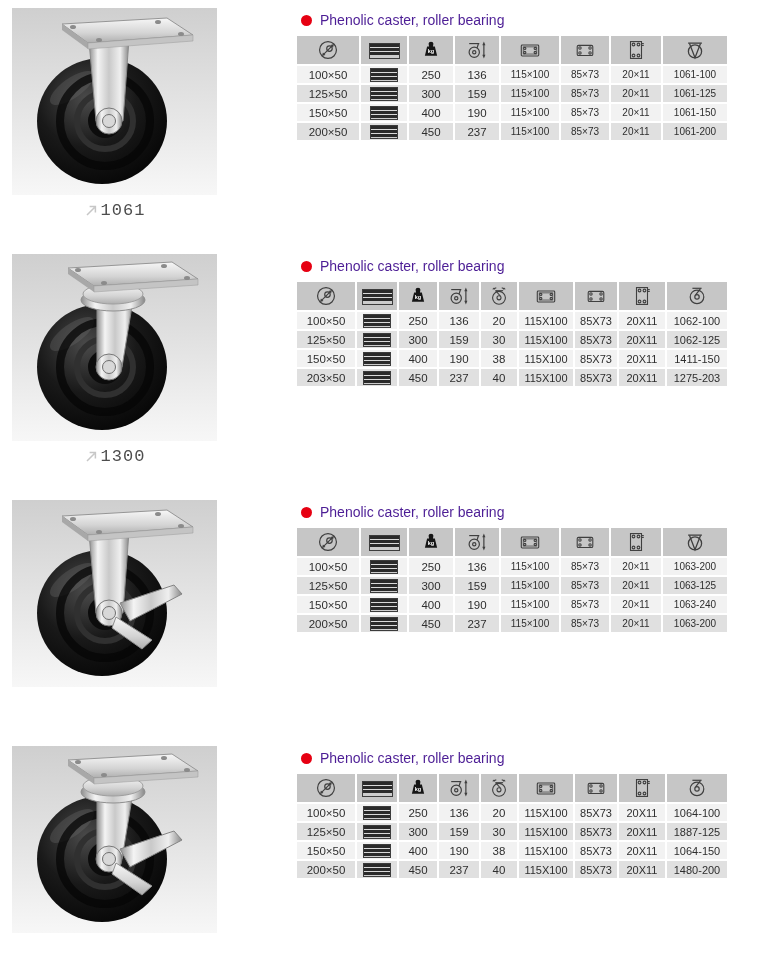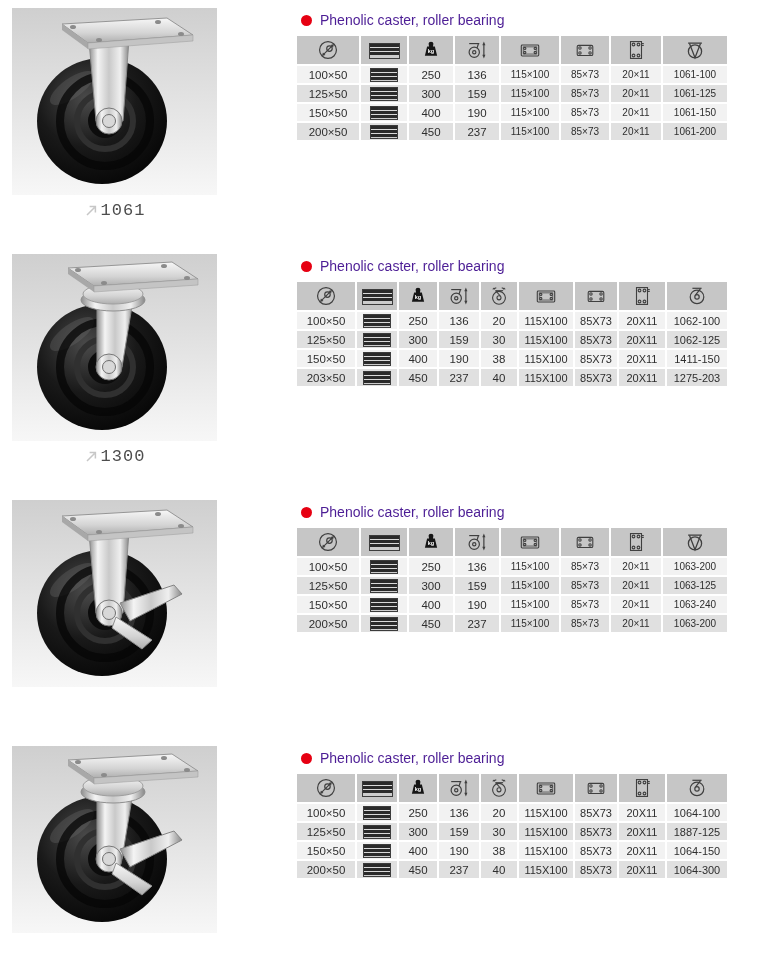--- a/index.html
+++ b/index.html
@@ -681,18 +681,18 @@
           </tr>
           <tr>
             <td>200×50</td>
             <td><span class="tread"></span></td>
             <td>450</td>
             <td>237</td>
             <td>40</td>
             <td>115X100</td>
             <td>85X73</td>
             <td>20X11</td>
-            <td>1064-300</td>
+            <td>1480-200</td>
           </tr>
         </tbody>
     </table>
   </div>
 </div>
 
 </body></html>

